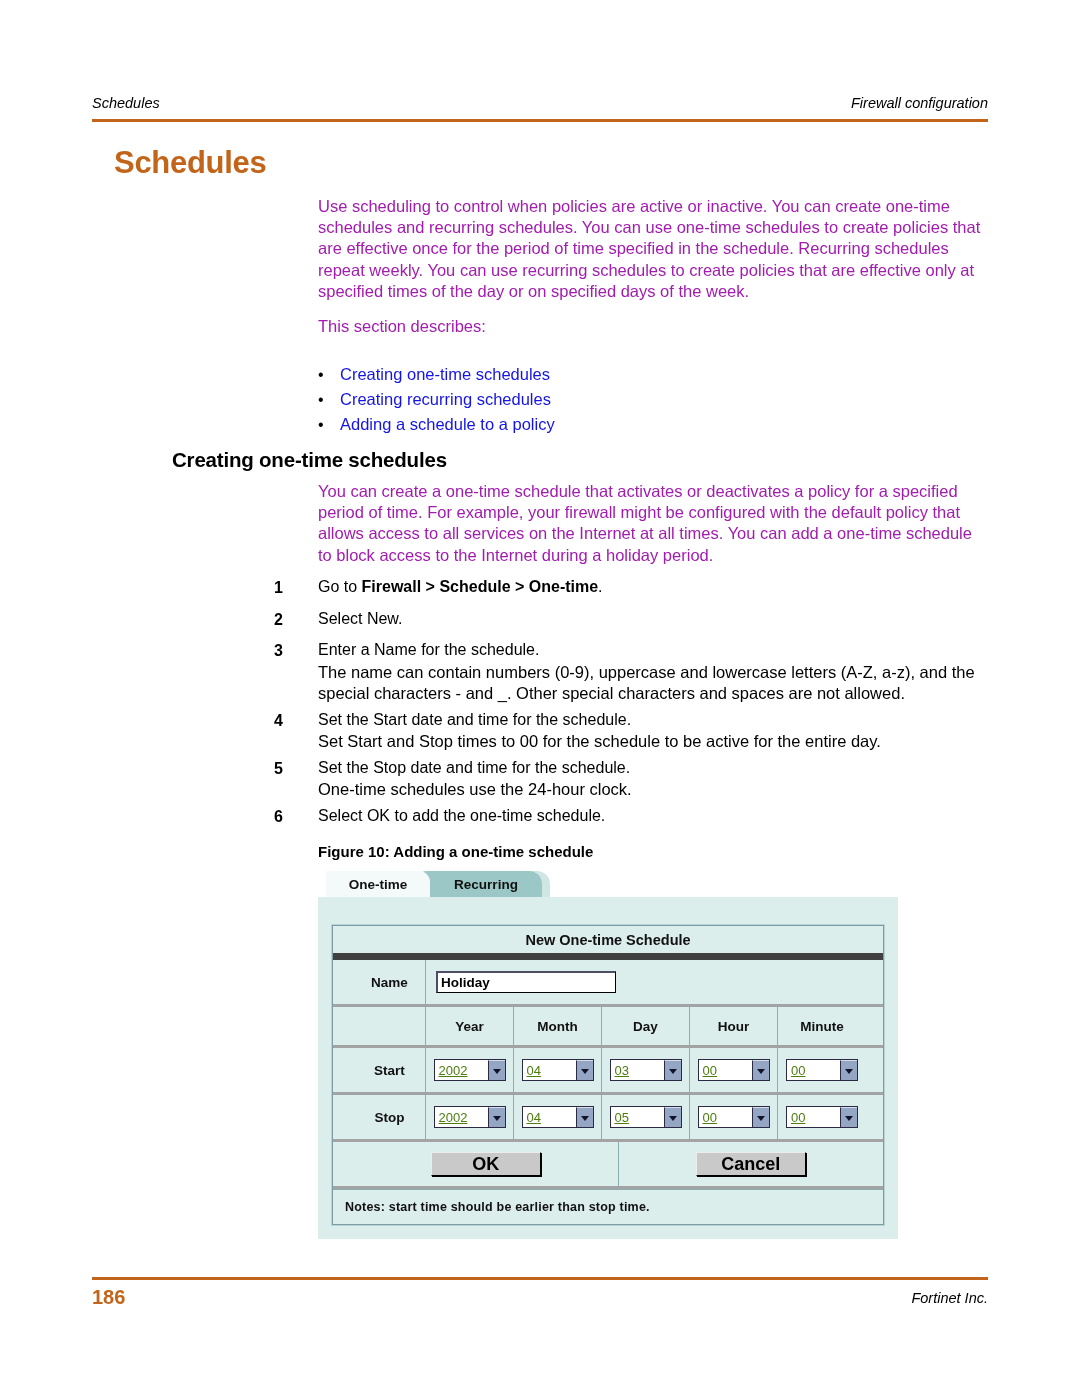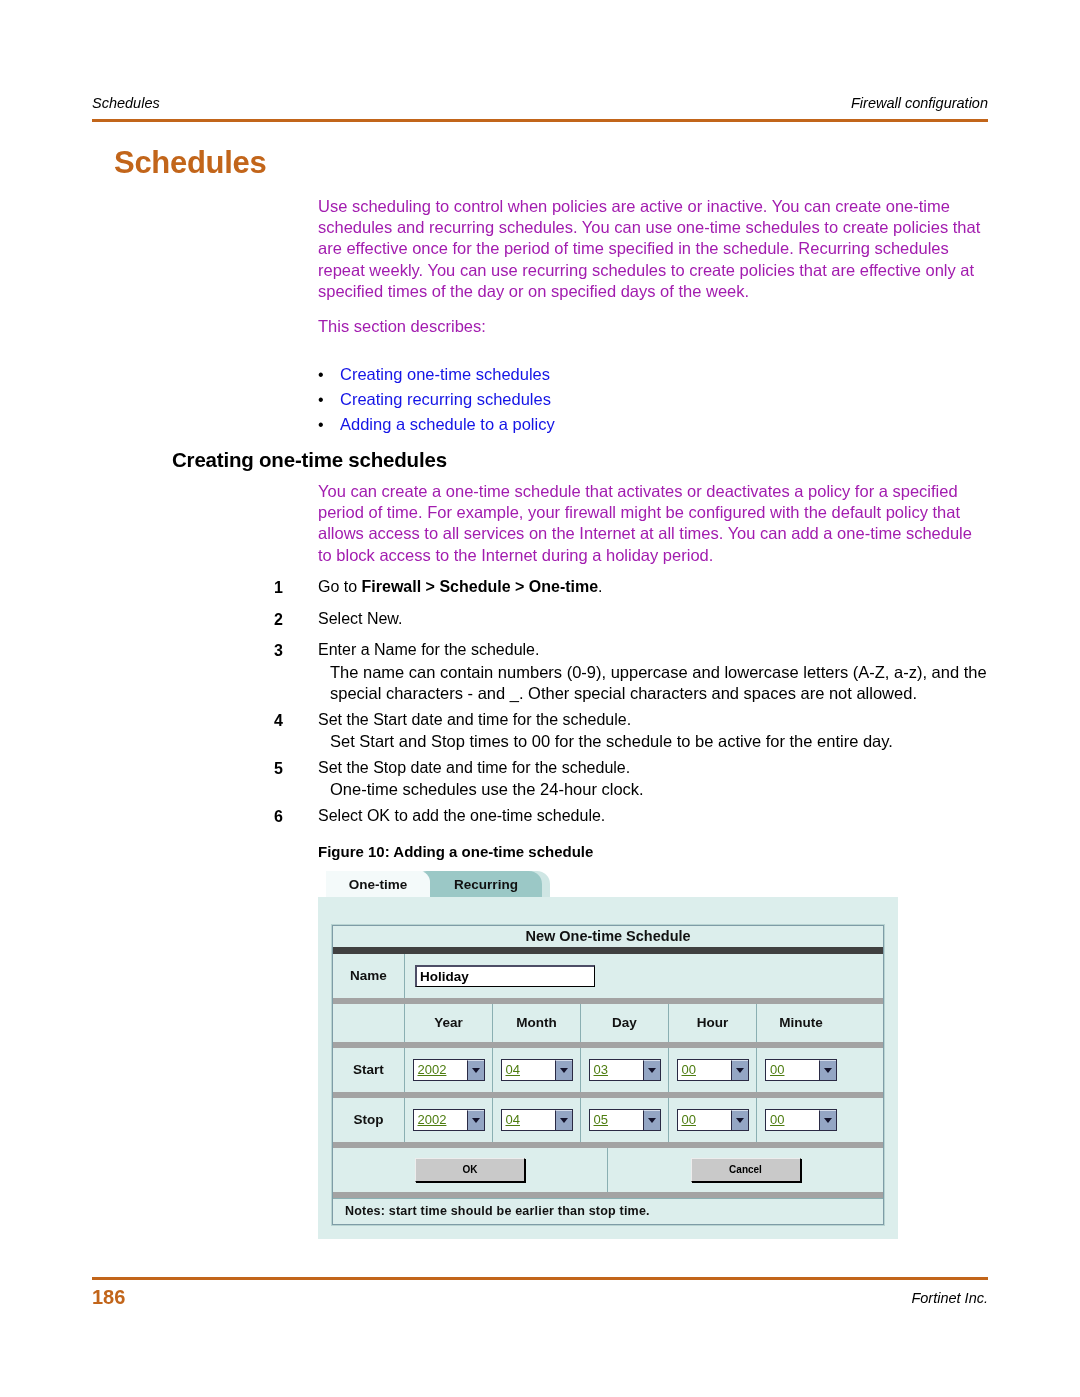--- a/index.html
+++ b/index.html
@@ -129,21 +129,21 @@
     line-height: 21.5px;
     padding-top: 1px;
   }
   .step-body {
     flex: 1 1 auto;
     font-size: 16px;
     line-height: 21.5px;
   }
   .step-body b { font-weight: bold; }
   .step-sub {
-    margin-left: 56px;
+    margin-left: 44px;
     font-size: 16.5px;
     line-height: 21.5px;
     margin-bottom: 4px;
   }
   .step-gap { height: 9px; }
 
   
   .figure-caption {
     position: absolute;
     left: 318px;
@@ -240,21 +240,22 @@
     align-items: center;
     justify-content: center;
     font-size: 14.5px;
     font-weight: bold;
     color: #111;
     border-bottom: 7px solid #404040;
   }
 
   .frm-row {
     display: flex;
-    border-bottom: 6px solid #a3a3a3;
+    border-bottom: 3px solid #a3a3a3;
+    padding-left: 21px;
   }
 
   .cell {
     box-sizing: border-box;
     border-right: 1px solid #8AAFB2;
     display: flex;
     align-items: center;
     justify-content: center;
     font-size: 13.5px;
     font-weight: bold;
@@ -343,21 +344,21 @@
     width: 110px;
     height: 24px;
     background: #C9C9C9;
     border: 1px solid #000;
     border-top: 1px solid #EDEDED;
     border-left: 1px solid #EDEDED;
     box-shadow: 1px 1px 0 0 #000;
     display: flex;
     align-items: center;
     justify-content: center;
-    font-size: 10px;
+    font-size: 18px;
     font-weight: bold;
     color: #000;
   }
 
   
   .notes-row {
     height: 44px;
     display: flex;
     align-items: center;
     padding-left: 12px;

